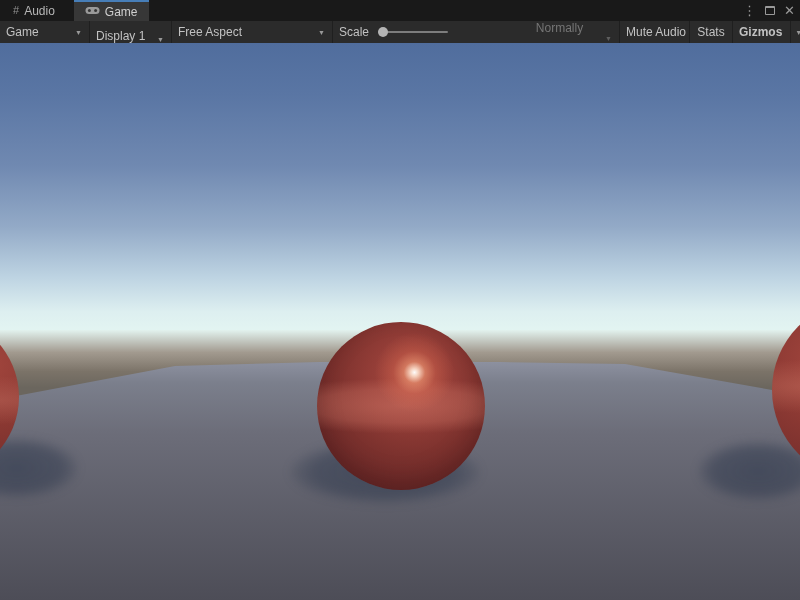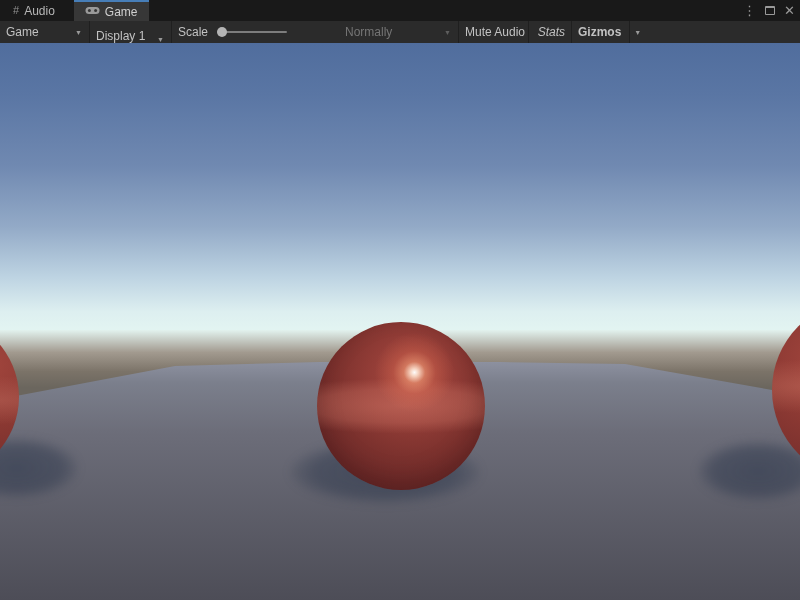--- a/index.html
+++ b/index.html
@@ -20,24 +20,24 @@
 
   
   .toolbar { height:22px; background:#2b2b2b; display:flex; align-items:stretch; font-size:12px; color:#c2c2c2; }
   .titem { display:flex; align-items:center; border-right:1px solid #1f1f1f; padding:0 4px; position:relative; white-space:nowrap; }
   .titem .label { padding:0 2px; }
   .arrow { font-size:7px; color:#999; margin-left:auto; padding:0 3px; }
   .t-game    { width:90px; }
   .t-display { width:82px;align-items:flex-end; }
   .t-aspect  { width:161px; }
   .t-scale   { width:167px; border-right:none; }
-  .t-maximize{ width:120px; color:#757575; }
+  .t-maximize{ width:120px; color:#757575;flex-direction:column; }
   .t-maximize .arrow { color:#5e5e5e; }
   .t-mute  { width:70px; justify-content:flex-start; }
-  .t-stats { width:43px; justify-content:flex-end;font-style:italic; }
+  .t-stats { width:43px; justify-content:center; }
   .t-gizmos{ width:67px; border-right:none;font-weight:bold; }
   .t-gizmos .arrow { border-left:1px solid #1f1f1f; align-self:stretch; display:flex; align-items:center; margin-left:6px; padding:0 4px; }
   .slider { position:relative; width:70px; height:12px; margin:0 7px; display:flex; align-items:center; }
   .slider .track { width:100%; height:2px; background:#7d7d7d; border-radius:1px; }
   .slider .knob { position:absolute; left:0; top:1px; width:10px; height:10px; border-radius:50%; background:#b4b4b4; }
   .scale-value { color:#c2c2c2;margin-top:39px; }
 
   
   .viewport { position:relative; width:800px; height:557px; overflow:hidden; background:#6b665e; }
   .sky { position:absolute; left:0; top:0; width:800px; height:292px;
@@ -99,20 +99,24 @@
 
   <div class="toolbar">
     <div class="titem t-game">
       <span class="label">Game</span>
       <span class="arrow">▼</span>
     </div>
     <div class="titem t-display">
       <span class="label">Display 1</span>
       <span class="arrow">▼</span>
     </div>
+    <div class="titem t-aspect">
+      <span class="label">Free Aspect</span>
+      <span class="arrow">▼</span>
+    </div>
     <div class="titem t-scale">
       <span class="label">Scale</span>
       <span class="slider">
         <span class="track"></span>
         <span class="knob"></span>
       </span>
       <span class="scale-value">1x</span>
     </div>
     <div class="titem t-maximize">
       <span class="label">Normally</span>

